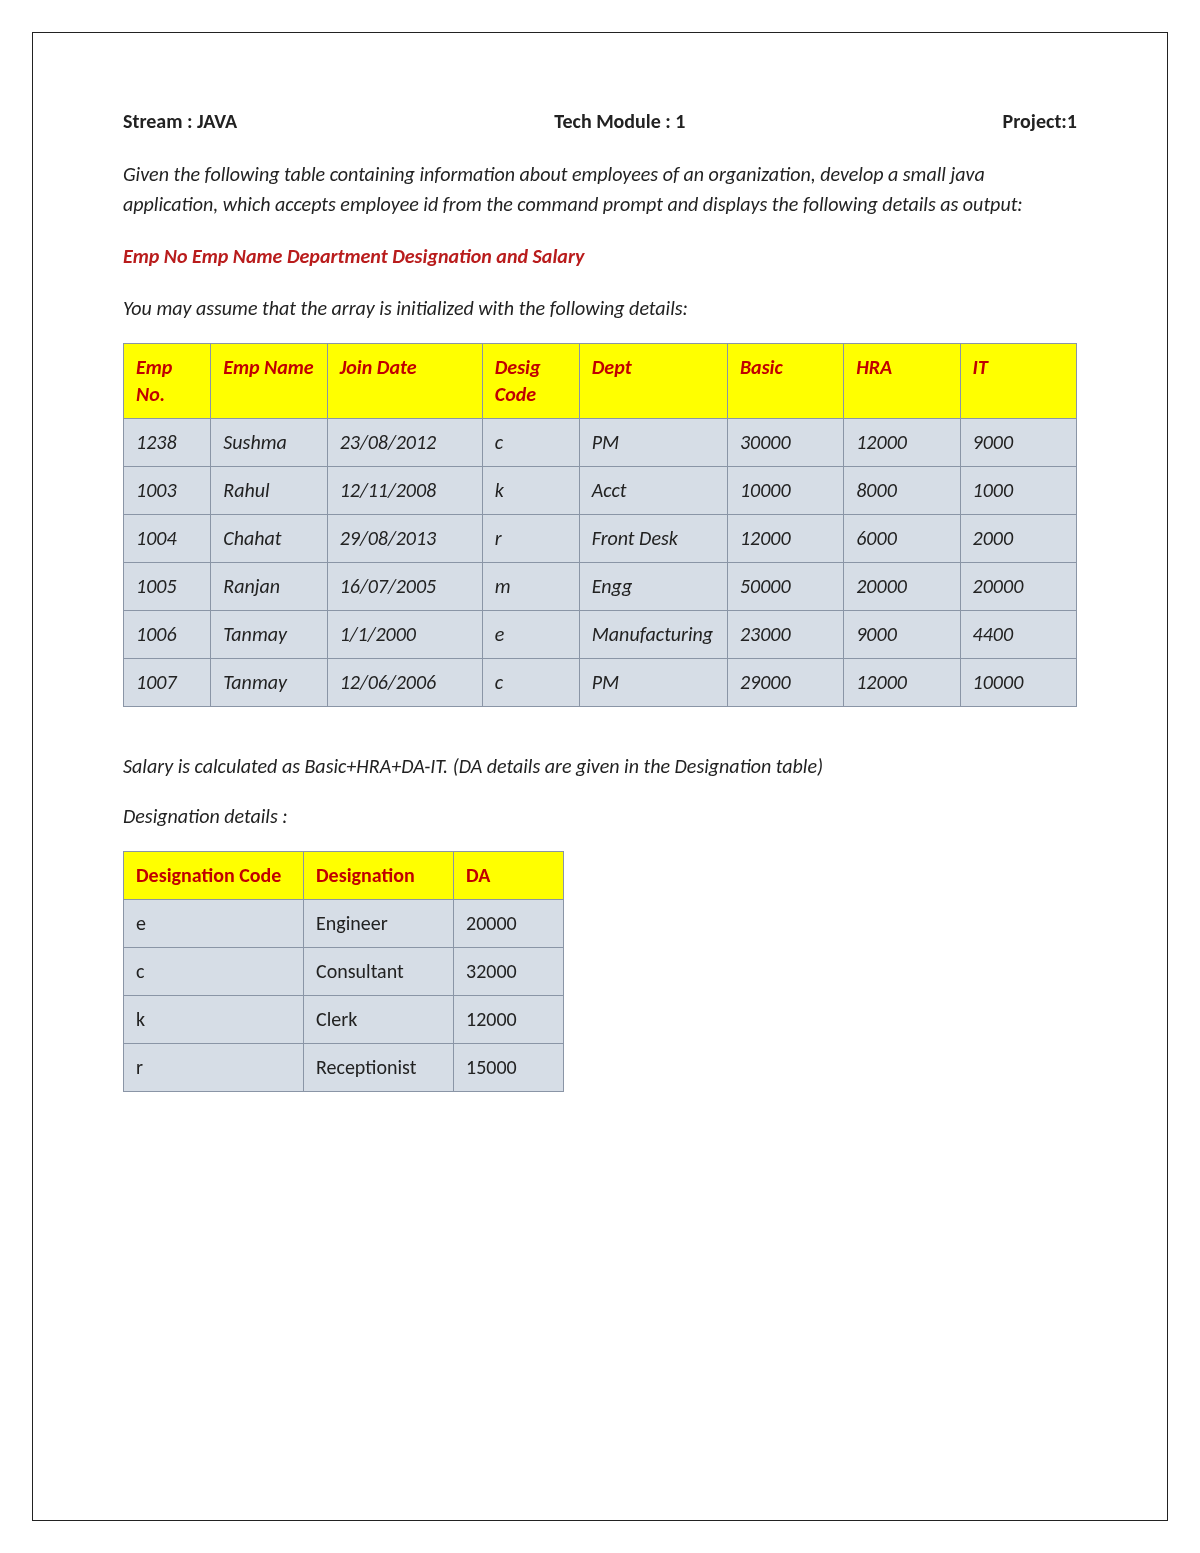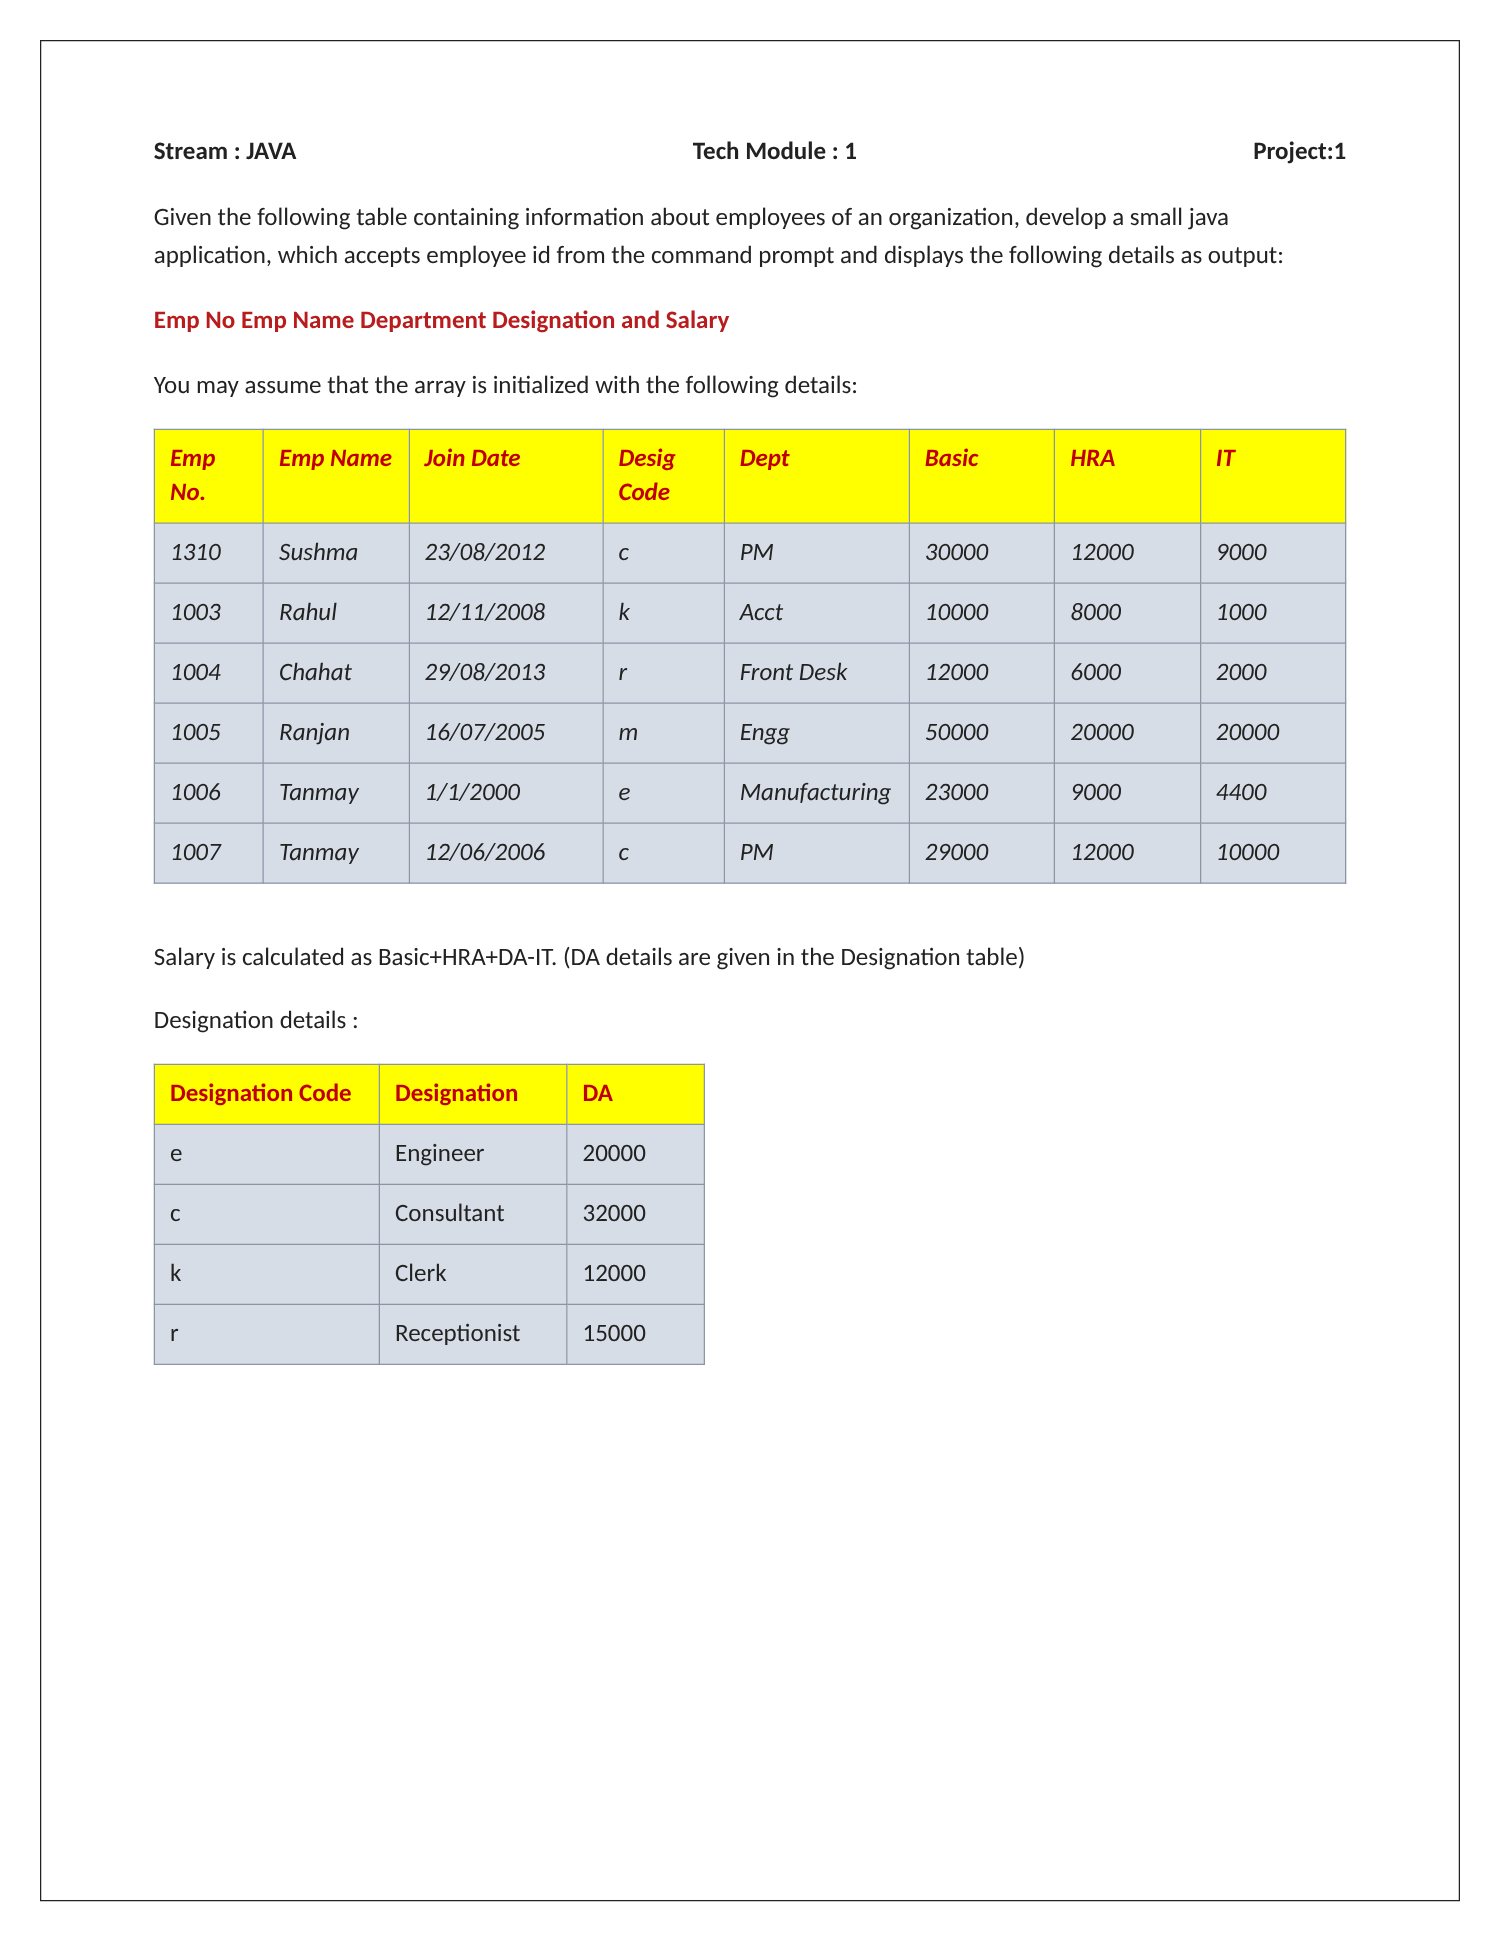--- a/index.html
+++ b/index.html
@@ -24,21 +24,21 @@
     border: 1.5px solid #222;
     padding: 76px 90px 40px 90px;
   }
   .header-line {
     display: flex;
     justify-content: space-between;
     font-weight: 700;
     margin-bottom: 26px;
   }
   .header-line > span { white-space: pre; }
-  p { margin: 0 0 20px 0; line-height: 1.5; }
+  p { margin: 0 0 20px 0; line-height: 1.5; font-style: italic; }
   .red-bold { color: #b91c1c; font-weight: 700; margin: 22px 0 22px 0; }
   table {
     border-collapse: collapse;
     margin: 8px 0 26px 0;
   }
   th, td {
     border: 1px solid #8a95a6;
     padding: 10px 12px;
     vertical-align: top;
     text-align: left;
@@ -100,21 +100,21 @@
           <th>Join Date</th>
           <th>Desig Code</th>
           <th>Dept</th>
           <th>Basic</th>
           <th>HRA</th>
           <th>IT</th>
         </tr>
       </thead>
       <tbody id="emp-body">
           <tr>
-            <td>1310</td>
+            <td>1238</td>
             <td>Sushma</td>
             <td>23/08/2012</td>
             <td>c</td>
             <td>PM</td>
             <td>30000</td>
             <td>12000</td>
             <td>9000</td>
           </tr>
           <tr>
             <td>1003</td>

